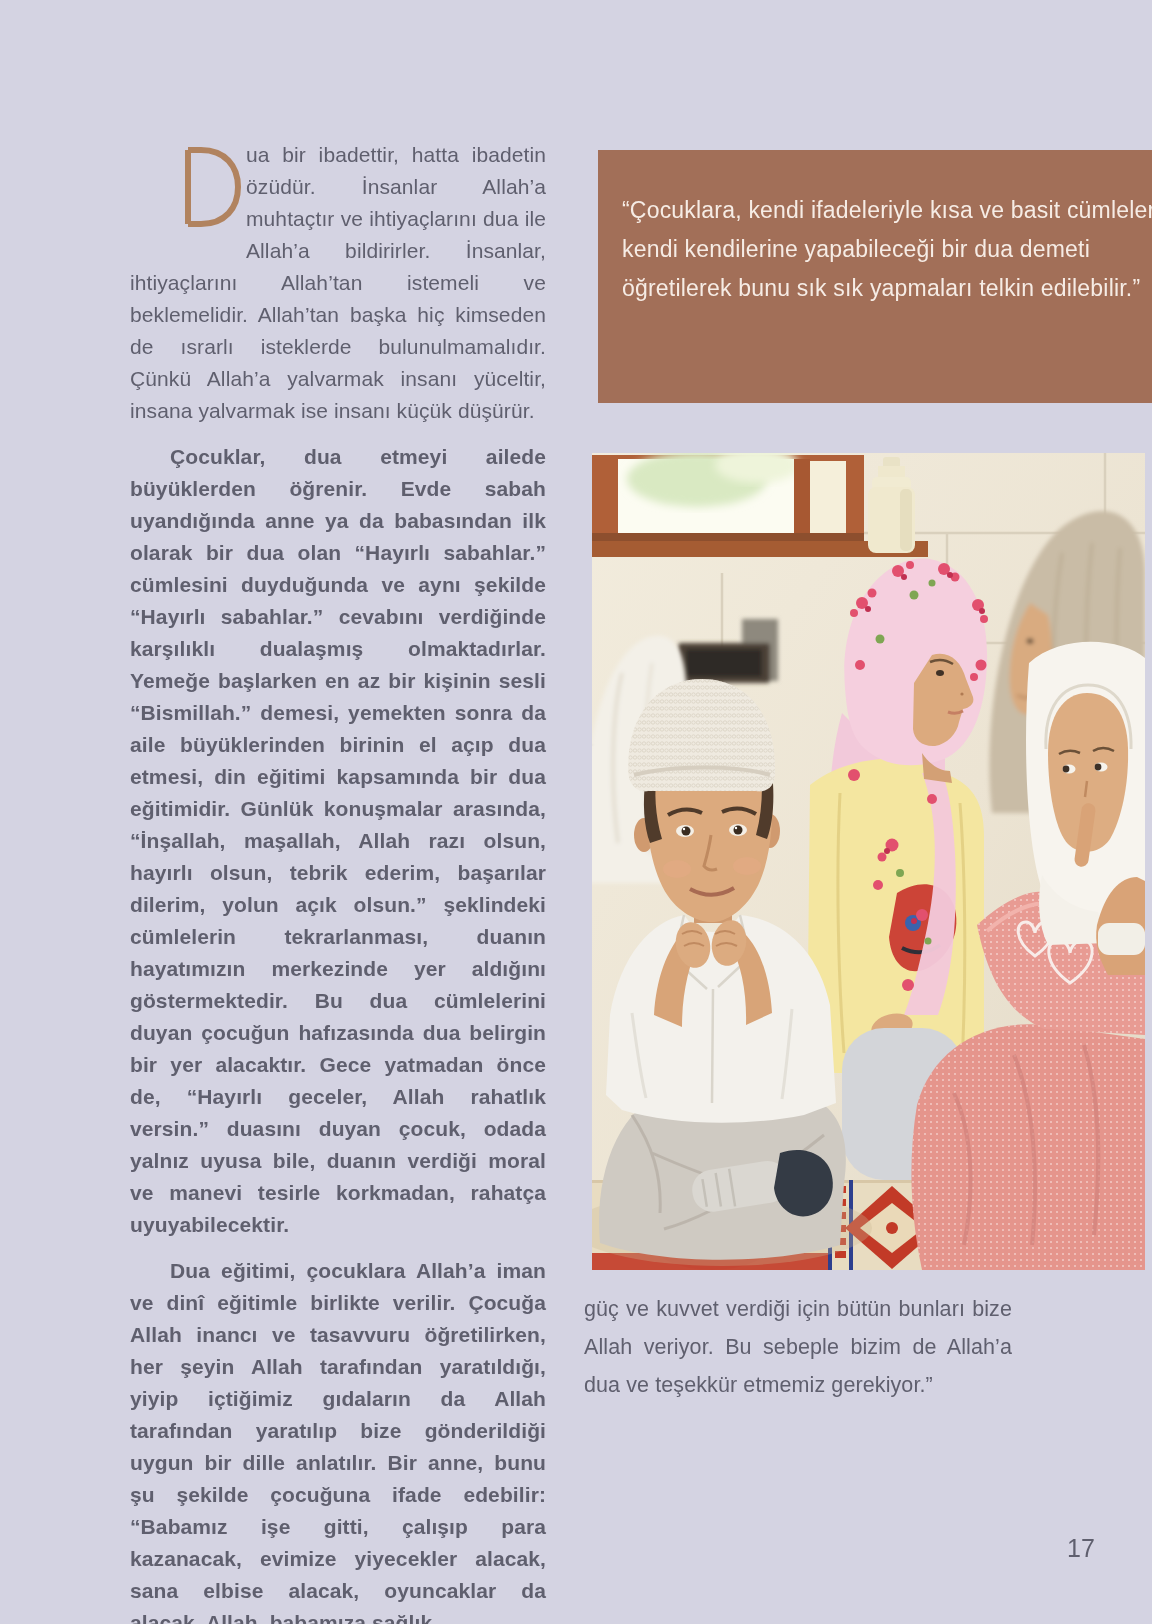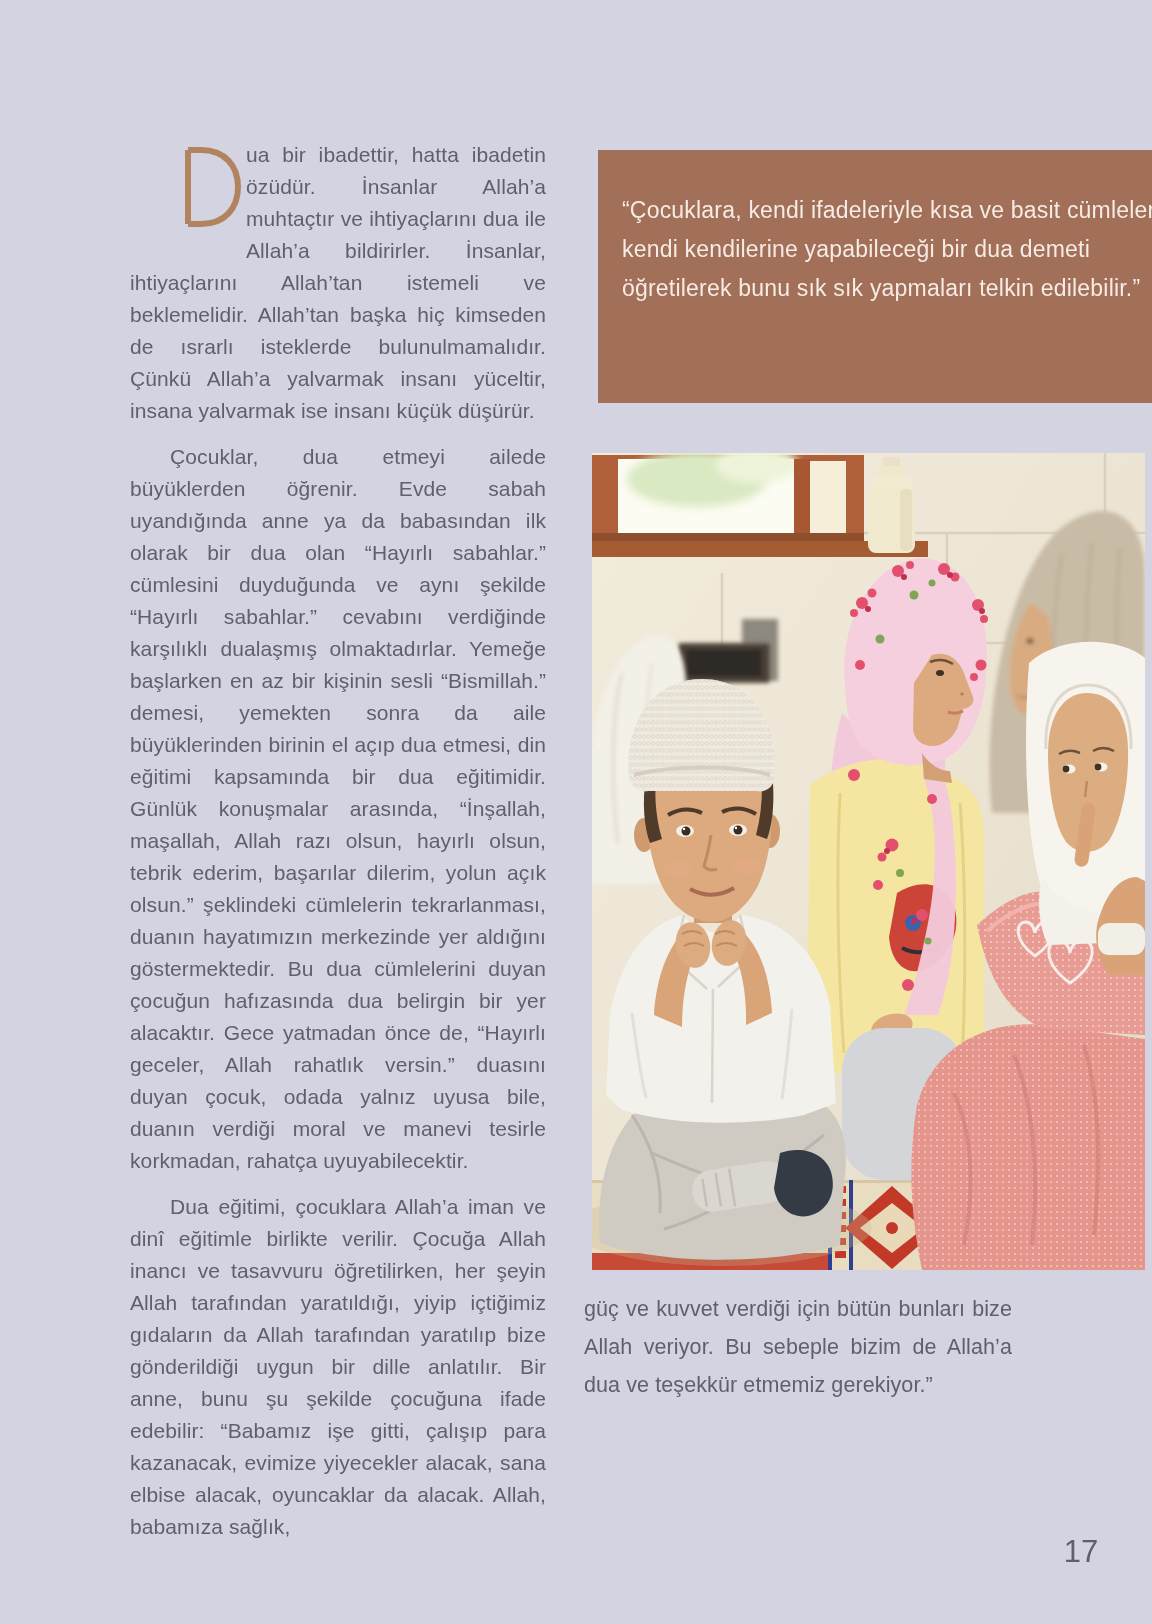--- a/index.html
+++ b/index.html
@@ -17,21 +17,21 @@
     font-size:21px;line-height:32px;color:#5f5f6e;
     text-align:justify;font-weight:300;letter-spacing:.1px;
   }
   .left-col p{margin:0 0 14px 0;}
   .right-col{
     position:absolute;left:576px;top:1290px;width:436px;
     font-size:21.5px;line-height:38px;color:#5f5f6e;
     text-align:justify;font-weight:300;letter-spacing:.1px;
   }
   .right-col p{margin:0 0 18px 8px;}
-  .indent{text-indent:40px;}
+  .indent{text-indent:40px;font-weight:bold;}
   
   .dcap{
     float:left;width:116px;height:98px;
   }
   .dcap svg{display:block;margin:6px 0 0 50px;}
   
   .quote-box{
     position:absolute;left:598px;top:150px;width:640px;height:253px;
     background:#a26f58;box-sizing:border-box;
     padding:41px 44px 0 24px;
@@ -42,21 +42,21 @@
   }
   
   .photo{
     position:absolute;left:592px;top:453px;width:553px;height:817px;
     overflow:hidden;
   }
   .photo svg{display:block;}
   
   .page-num{
     position:absolute;left:1056px;top:1534px;width:50px;
-    font-size:31px;color:#5f5f6e;text-align:center;font-weight:300;
+    font-size:25px;color:#5f5f6e;text-align:center;font-weight:300;
   }
 </style>
 </head>
 <body>
 
 <div class="page">
 
   <div class="left-col">
     <p>
       <span class="dcap">

